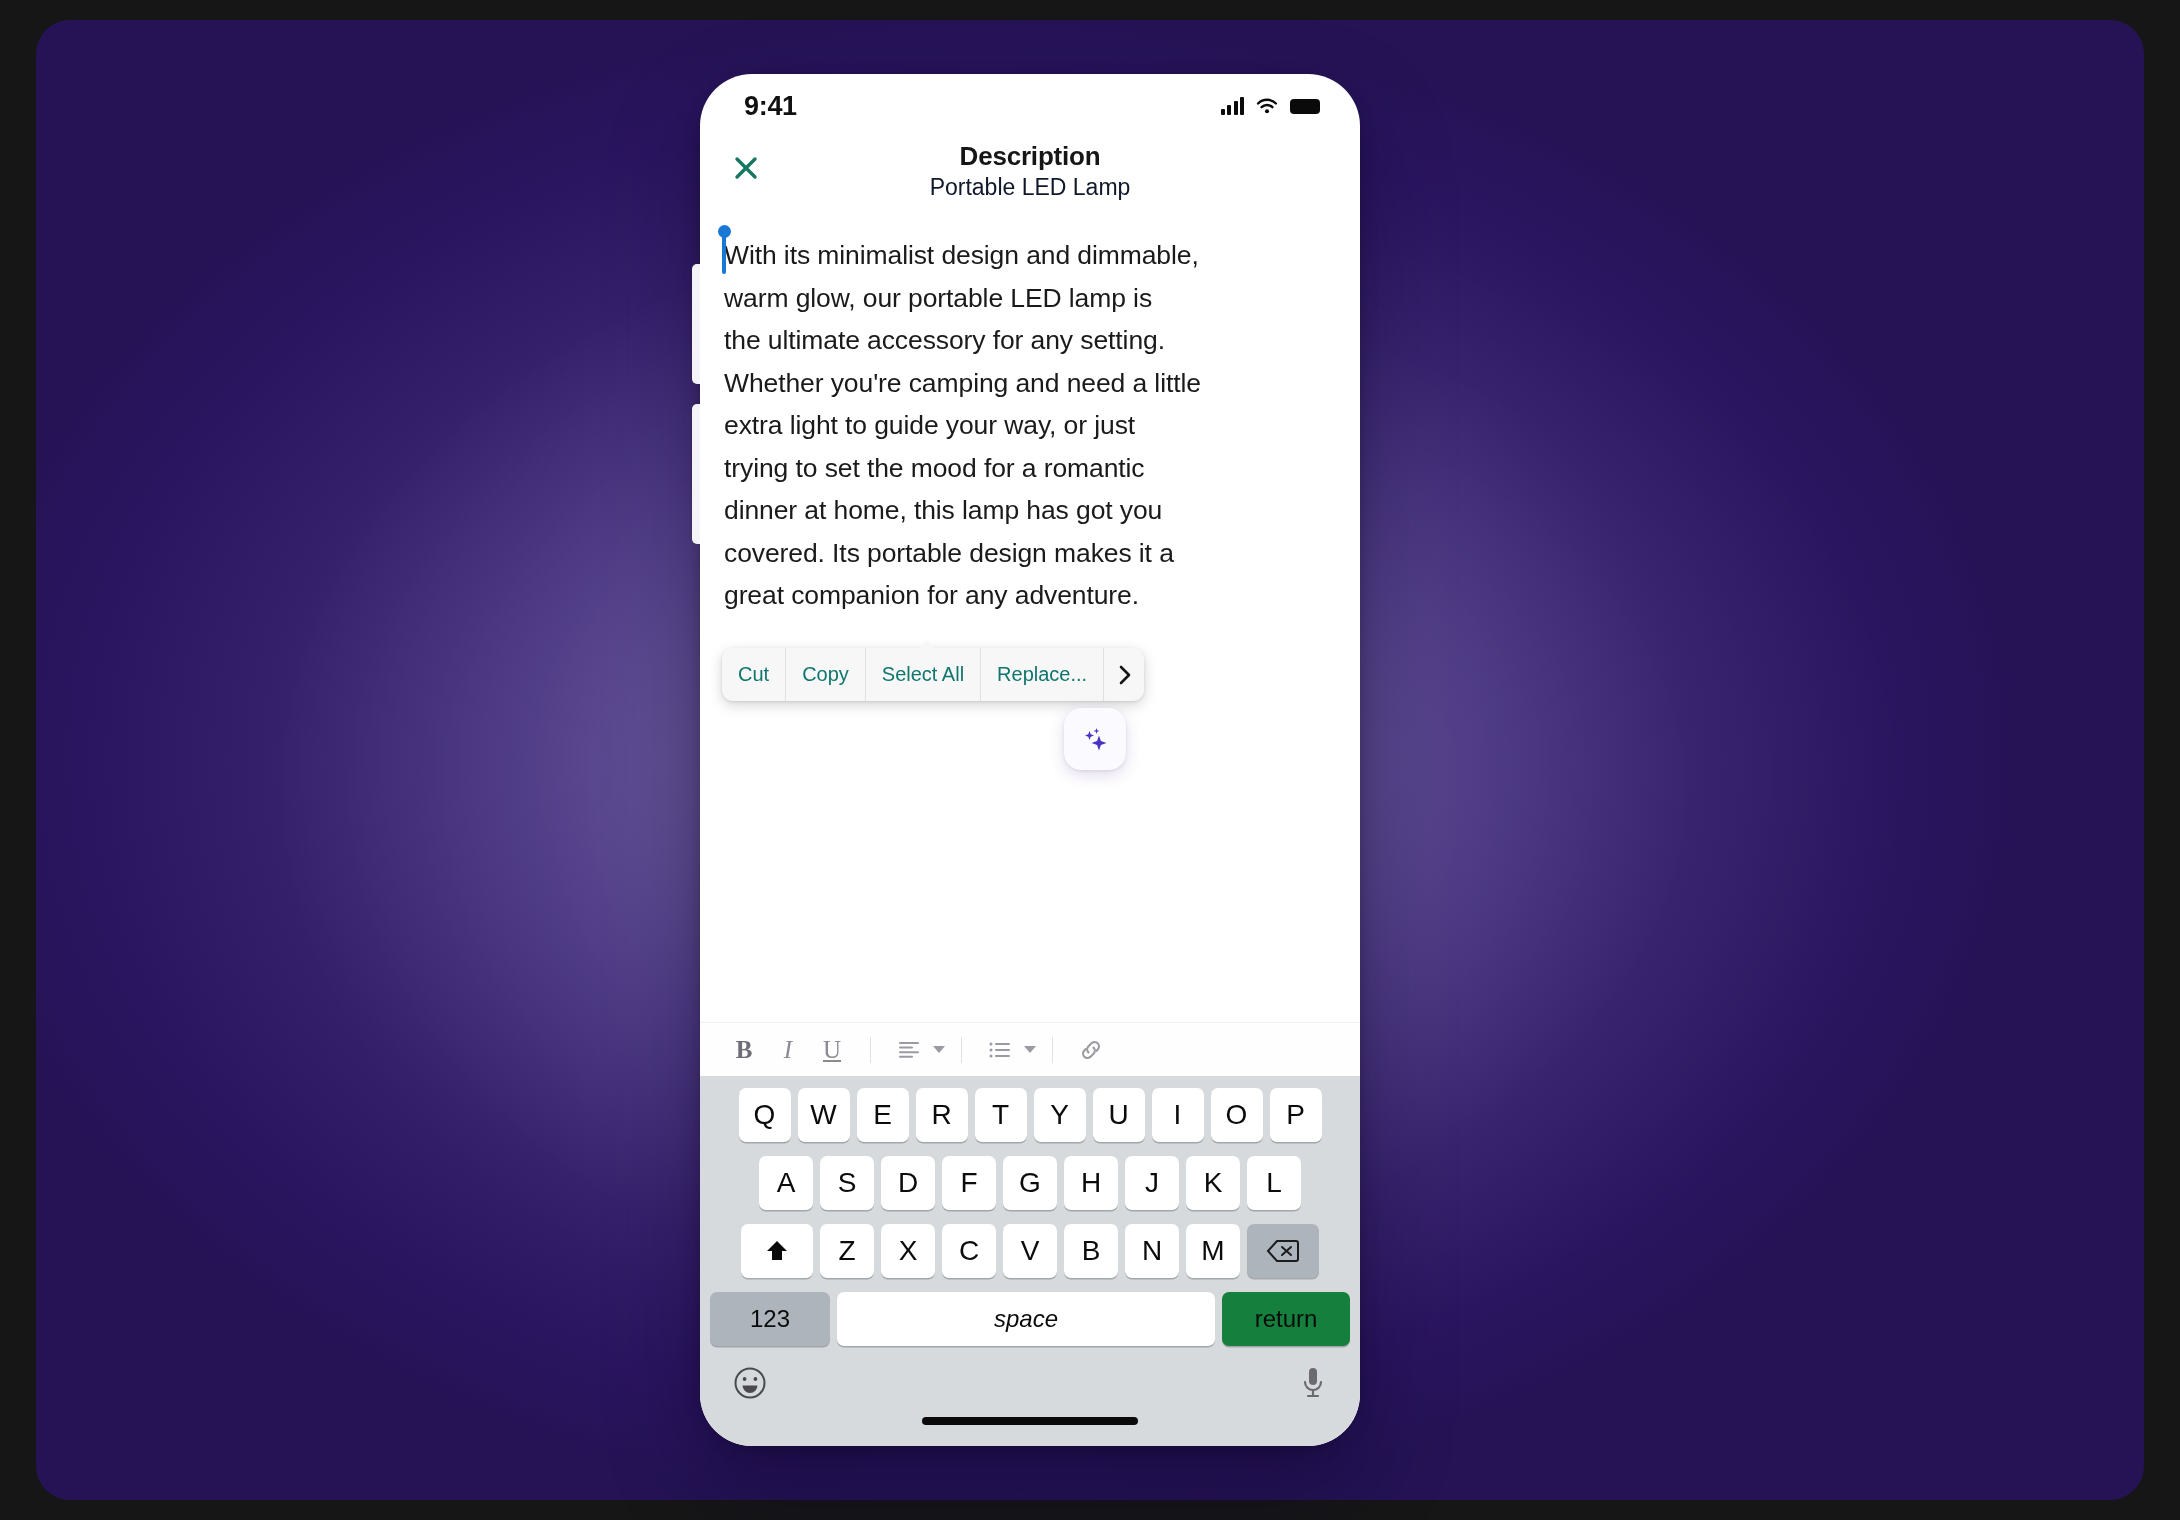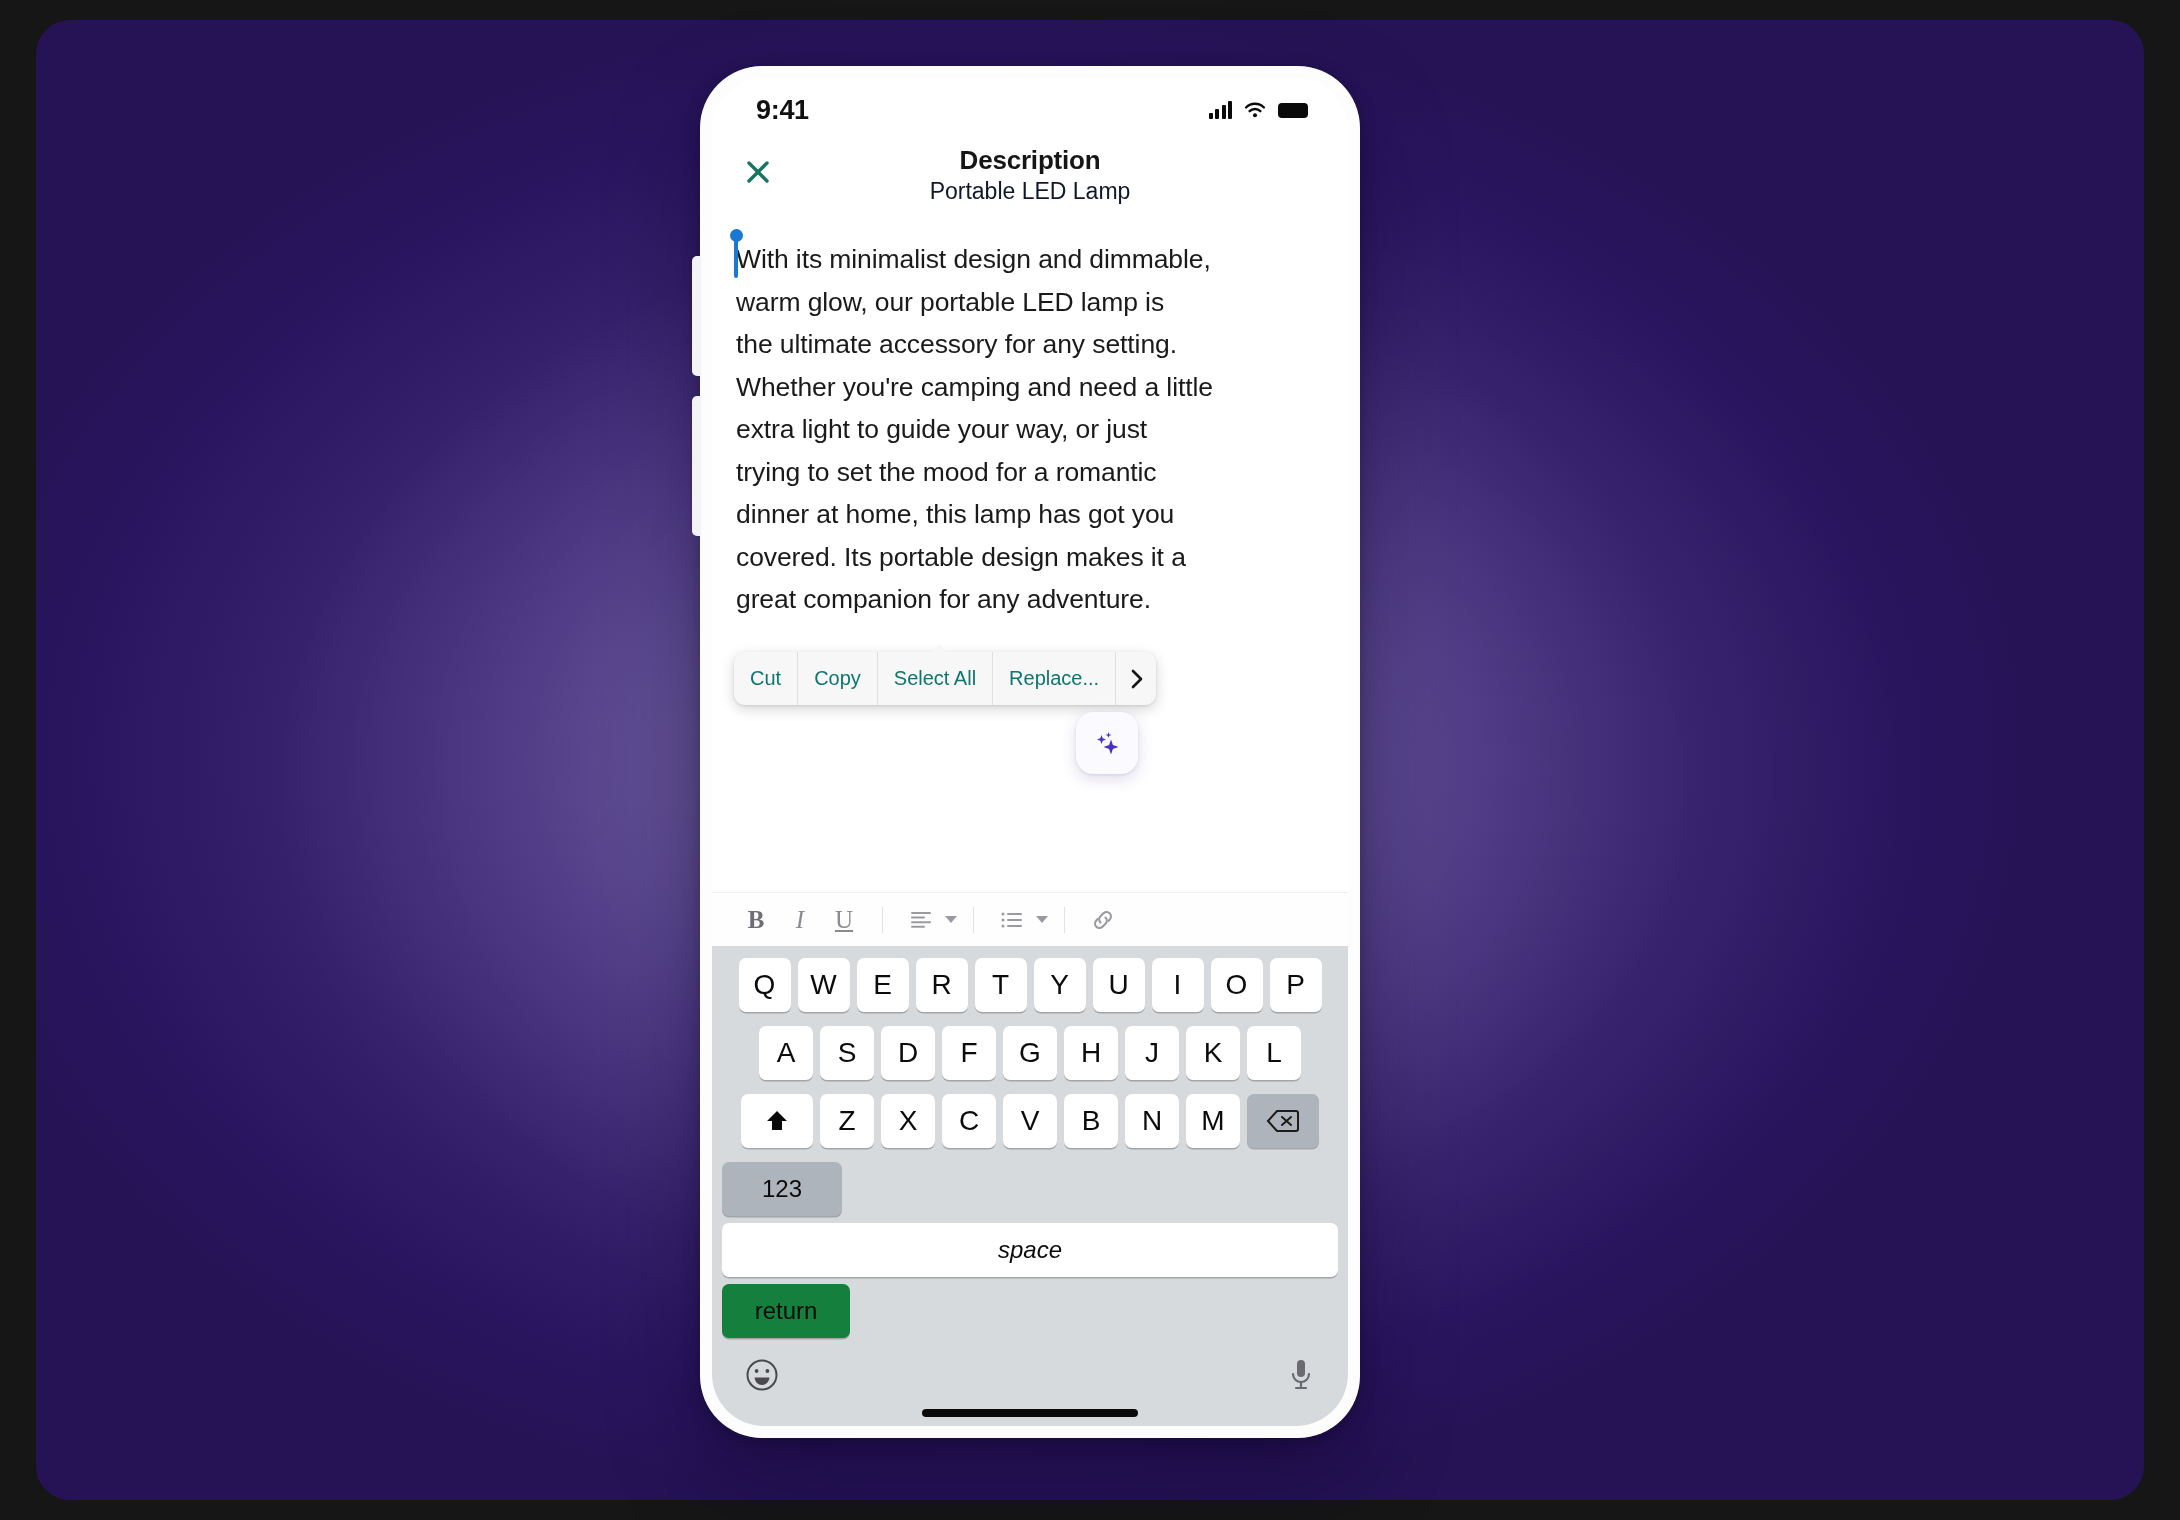--- a/index.html
+++ b/index.html
@@ -27,26 +27,25 @@
   }
   #backdrop:after {
     content:"";
     position:absolute; inset:0;
     background: radial-gradient(ellipse 1400px 1000px at 50% 52%, rgba(255,255,255,0.06) 0%, rgba(0,0,0,0) 60%);
   }
 
   
   #phone {
     position: absolute;
-    left: 700px; top: 66px;
+    left: 700px; top: 74px;
     width: 660px; height: 1372px;
     background: #fdfdfe;
     border-radius: 62px;
     box-shadow: 0 40px 90px rgba(10,0,40,0.45), 0 4px 16px rgba(0,0,0,0.25);
-    padding: 12px;
   }
   #screen {
     position: relative;
     width: 100%; height: 100%;
     background: #ffffff;
     border-radius: 52px;
     overflow: hidden;
     display: flex;
     flex-direction: column;
   }
@@ -253,21 +252,21 @@
     width: 54px;
     font-weight: 400;
   }
   #row1 .key { width: 52px; }
   #row2 { padding: 0 26px; }
   #row3 { padding: 0 0; }
   .key-wide { width: 72px; background: #aeb4bc; box-shadow: 0 1.5px 0 rgba(0,0,0,0.22); }
   .key-space { flex: 1 1 auto; width: auto; font-size: 24px; font-style: italic; }
   .key-num { width: 120px; background: #aeb4bc; font-size: 24px; }
   .key-return { width: 128px; background: #15803d; font-size: 24px; }
-  #row4 { padding: 0 4px; margin-bottom: 9px; flex-direction: column; }
+  #row4 { padding: 0 4px; margin-bottom: 9px; }
   #kb-bottom {
     display: flex;
     align-items: center;
     justify-content: space-between;
     padding: 4px 26px 0 26px;
     height: 56px;
   }
   .kb-icon { cursor: pointer; }
   #home-indicator {
     width: 216px; height: 8px;

